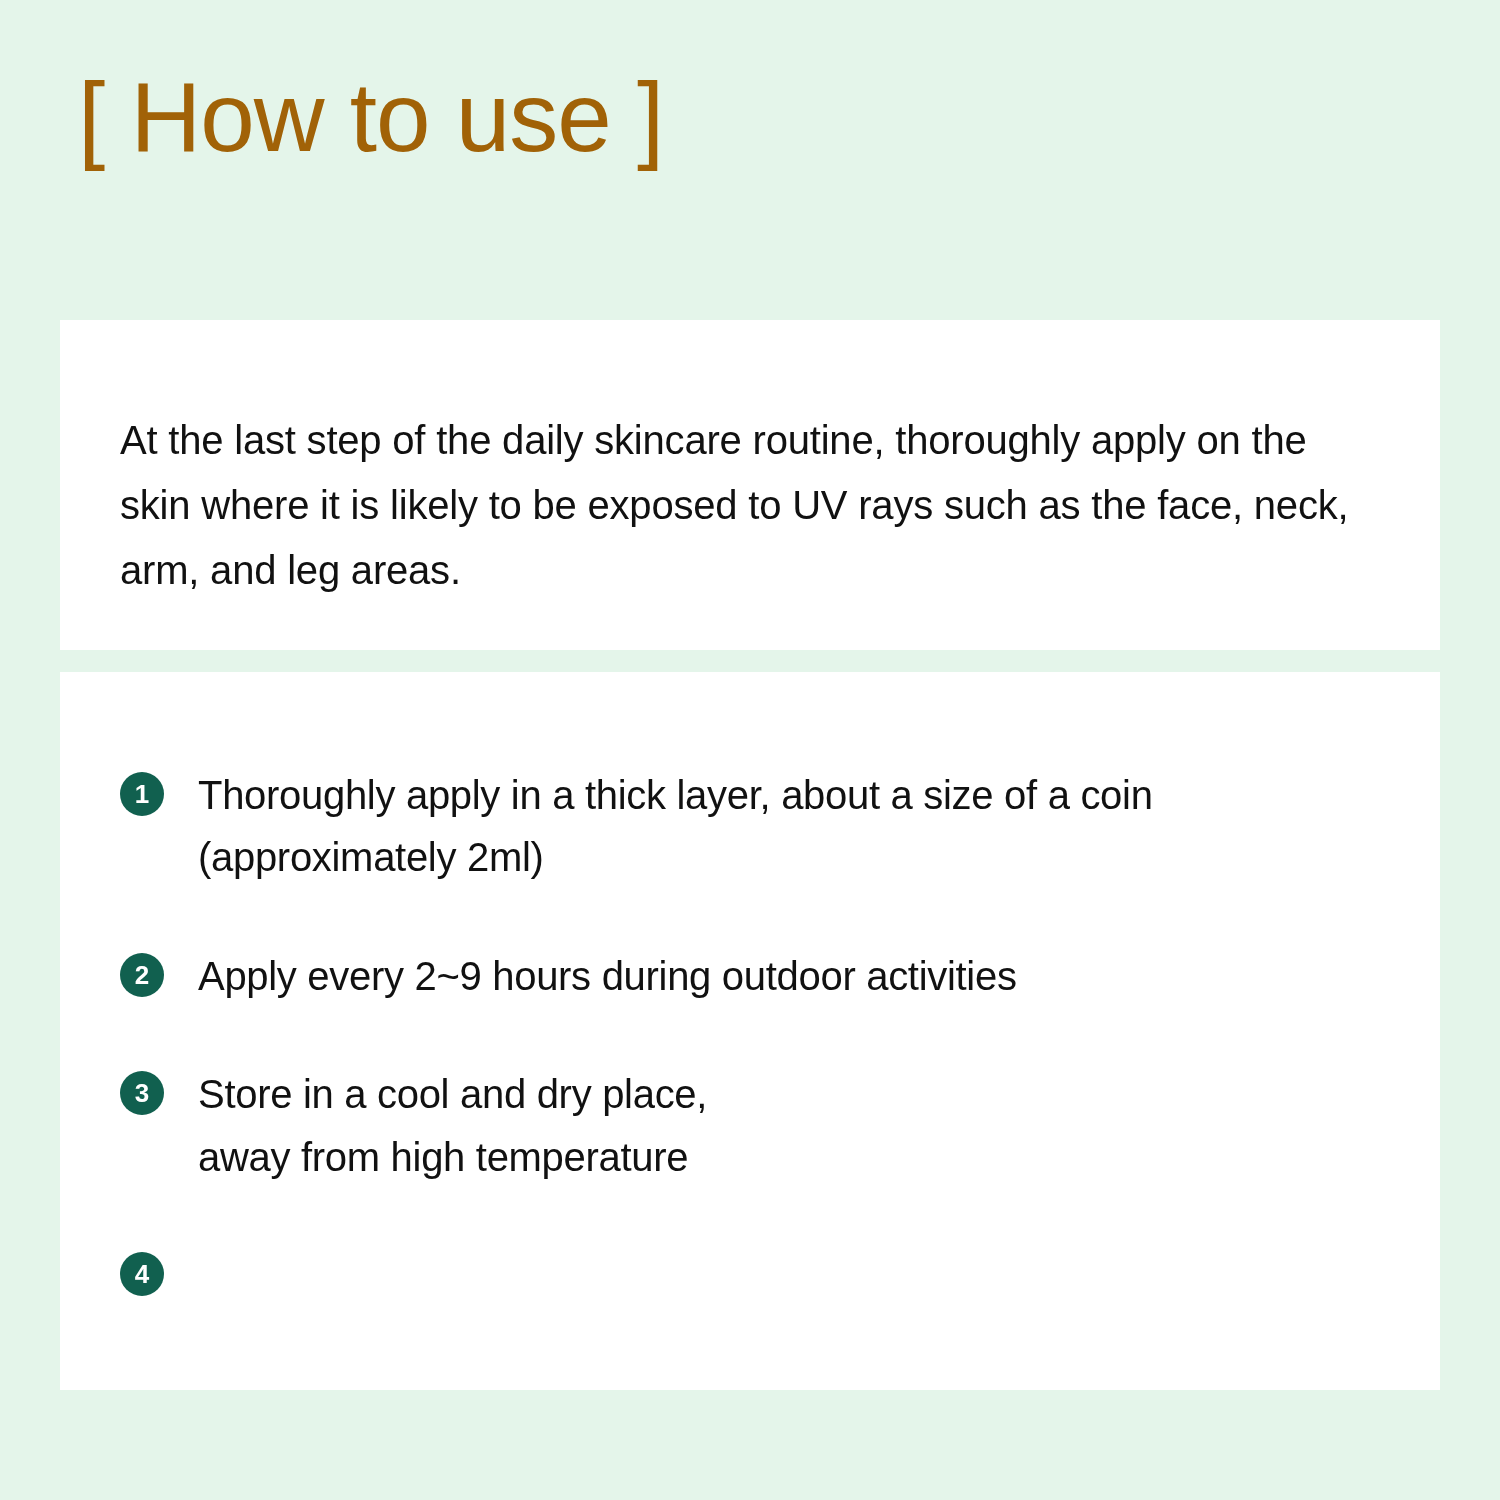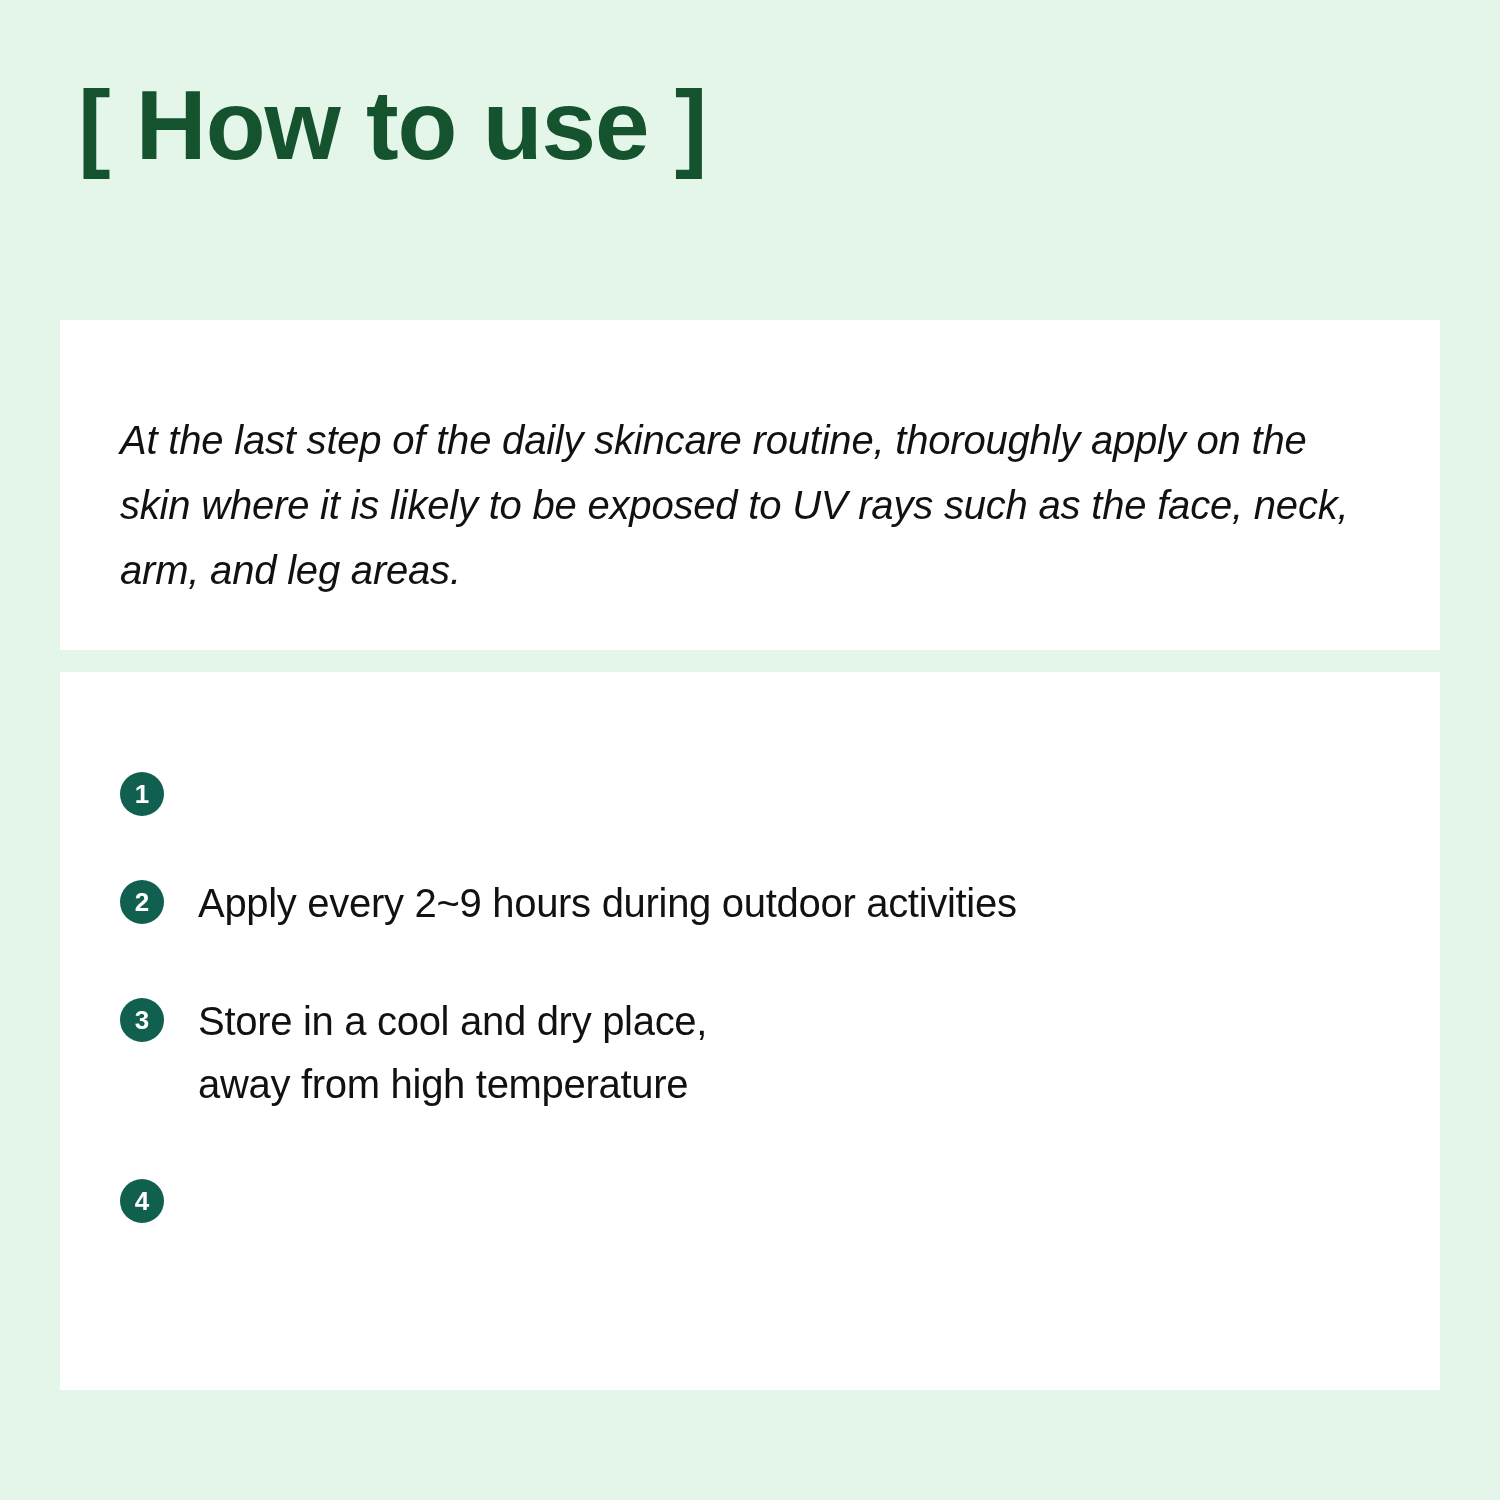--- a/index.html
+++ b/index.html
@@ -16,40 +16,39 @@
   }
   .page {
     position: relative;
     width: 1500px;
     height: 1500px;
     box-sizing: border-box;
   }
   .title {
     position: absolute;
     left: 78px;
-    top: 72px;
+    top: 64px;
     font-size: 98px;
-    font-weight: 700;
+    font-weight: 400;
     letter-spacing: -1px;
-    color: #14532d;
+    color: #a16207;
     line-height: 1.1;
     white-space: nowrap;
   }
   .card {
     position: absolute;
     left: 60px;
     width: 1380px;
     background: #ffffff;
     box-sizing: border-box;
   }
   .card-intro {
     top: 320px;
     height: 330px;
     padding: 88px 60px 0 60px;
-    font-style: italic;
   }
   .intro-text {
     font-size: 40px;
     line-height: 1.62;
     color: #111111;
     letter-spacing: -0.2px;
     font-weight: 400;
     max-width: 1280px;
   }
   .card-steps {
@@ -104,20 +103,22 @@
 
   <div class="card card-intro">
     <div class="intro-text">At the last step of the daily skincare routine, thoroughly apply on the skin where it is likely to be exposed to UV rays such as the face, neck, arm, and leg areas.</div>
   </div>
 
   <div class="card card-steps">
     <ul class="steps">
 
       <li class="step">
         <span class="step-num">1</span>
+        <span class="step-text">Thoroughly apply in a thick layer, about a size of a coin
+(approximately 2ml)</span>
       </li>
 
       <li class="step">
         <span class="step-num">2</span>
         <span class="step-text">Apply every 2~9 hours during outdoor activities</span>
       </li>
 
       <li class="step">
         <span class="step-num">3</span>
         <span class="step-text">Store in a cool and dry place,

